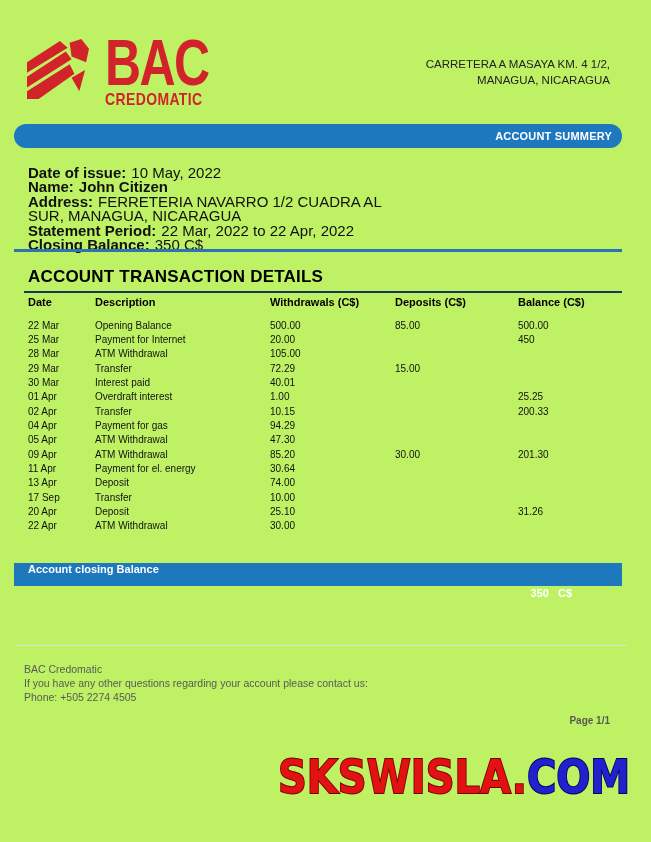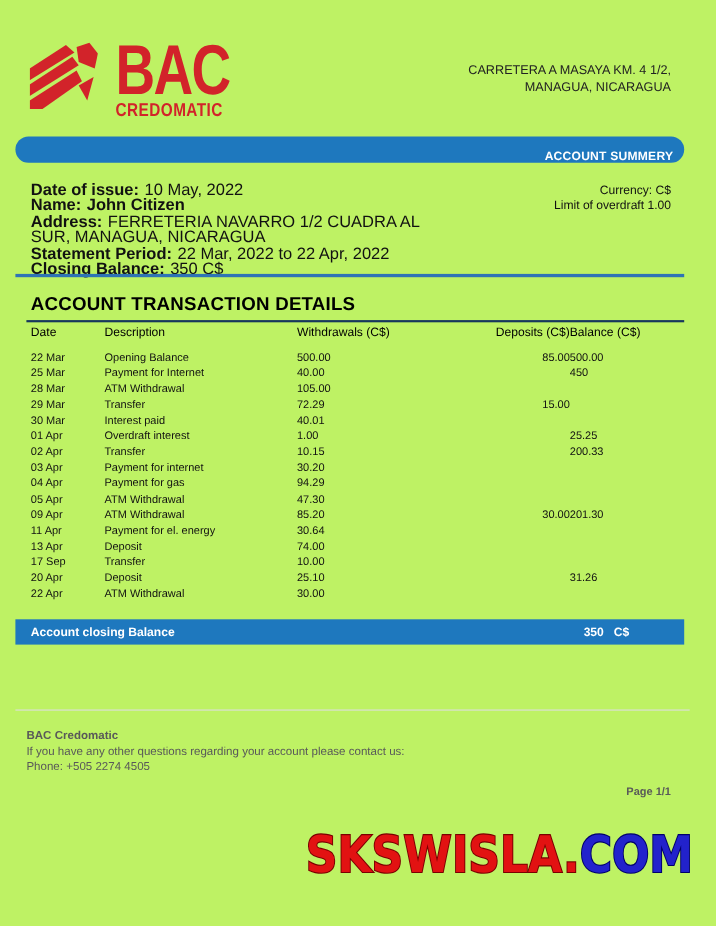--- a/index.html
+++ b/index.html
@@ -35,31 +35,31 @@
     position: absolute; top: 56px; right: 41px;
     text-align: right; font-size: 11.5px; line-height: 16px;
     color: #222;
   }
 
   
   .summary-bar {
     position: absolute; left: 14px; top: 124px; width: 608px; height: 24px;
     background: var(--bar-blue, #1E78BE);
     color: #fff; font-size: 11px; font-weight: 700;
-    display: flex; align-items: flex-end; justify-content: flex-end;
+    display: flex; align-items: center; justify-content: flex-end;
     padding-right: 10px; letter-spacing: 0.2px; border-radius: 12px;
   }
   .closing-bar {
     position: absolute; left: 14px; top: 563px; width: 608px; height: 23px;
     background: var(--bar-blue, #1E78BE);
     color: #fff; font-size: 11px; font-weight: 700;
-    display: flex; align-items: center;
+    display: flex; 
     padding-left: 14px; padding-right: 50px; gap: 48px;
   }
-  .closing-bar .amount-group { margin-left: auto; display: flex; }
+  .closing-bar .amount-group { margin-left: auto; display: flex; margin-top: 24px; }
   .closing-bar .amount-cur { margin-left: 9px; }
 
   
   .summary-left {
     position: absolute; left: 28px; top: 166px;
     font-size: 15px; line-height: 14.4px; color: #111;
   }
   .summary-right {
     position: absolute; right: 41px; top: 166px;
     font-size: 11px; line-height: 14.4px; text-align: right; color: #111;
@@ -75,40 +75,40 @@
   .tx-title {
     position: absolute; left: 28px; top: 267px;
     font-size: 17px; font-weight: 700; letter-spacing: 0.2px; color: #000;
   }
   .tx-rule {
     position: absolute; left: 24px; top: 291px; width: 598px; height: 2px;
     background: var(--rule-navy, #17375D);
   }
   .tx-header {
     position: absolute; left: 28px; top: 296px; width: 600px;
-    display: flex; font-size: 11px; font-weight: 400; color: #000;
+    display: flex; font-size: 11px; font-weight: 700; color: #000;
   }
   .tx-rows { position: absolute; left: 28px; top: 318px; width: 600px; font-size: 10px; color: #111; }
   .tx-row { display: flex; height: 14.35px; align-items: center; }
   .col-date { width: 67px; }
   .col-desc { width: 175px; }
   .col-wd   { width: 125px; }
-  .col-dep  { width: 123px; text-align: right; }
+  .col-dep  { width: 123px; }
   .col-bal  { width: 90px; }
 
   
   .footer-divider {
     position: absolute; left: 14px; top: 645px; width: 613px; height: 1px;
     background: var(--divider-gray, #DEDEDE);
   }
   .footer {
     position: absolute; left: 24px; top: 662px;
     font-size: 10.5px; line-height: 14px; color: var(--footer-gray, #595959);
   }
-  .footer .company { font-weight: 700; }
+  .footer .company { font-weight: 400; }
   .page-number {
     position: absolute; right: 41px; top: 715px;
     font-size: 10px; font-weight: 700; color: var(--footer-gray, #595959);
   }
 
   
   .watermark {
     position: absolute; left: 278px; top: 750px;
     font-size: 46px; font-weight: 700; letter-spacing: 0px;
     transform: scale(0.87, 1); transform-origin: left top;
@@ -167,24 +167,20 @@
     </div>
     <div>SUR, MANAGUA, NICARAGUA</div>
     <div>
       <span class="b">Statement Period:</span><span class="val">22 Mar, 2022 to 22 Apr, 2022</span>
     </div>
     <div>
       <span class="b">Closing Balance:</span><span class="val">350 C$</span>
     </div>
   </div>
 
-  <div class="summary-right">
-    <div>Currency: C$</div>
-    <div>Limit of overdraft 1.00</div>
-  </div>
 
   <div class="summary-rule"></div>
 
   <div class="tx-title">ACCOUNT TRANSACTION DETAILS</div>
   <div class="tx-rule"></div>
 
   <div class="tx-header">
     <span class="col-date">Date</span>
     <span class="col-desc">Description</span>
     <span class="col-wd">Withdrawals (C$)</span>
@@ -198,21 +194,21 @@
         <span class="col-date">22 Mar</span>
         <span class="col-desc">Opening Balance</span>
         <span class="col-wd">500.00</span>
         <span class="col-dep">85.00</span>
         <span class="col-bal">500.00</span>
       </div>
 
       <div class="tx-row">
         <span class="col-date">25 Mar</span>
         <span class="col-desc">Payment for Internet</span>
-        <span class="col-wd">40.00</span>
+        <span class="col-wd">20.00</span>
         <span class="col-dep"></span>
         <span class="col-bal">450</span>
       </div>
 
       <div class="tx-row">
         <span class="col-date">28 Mar</span>
         <span class="col-desc">ATM Withdrawal</span>
         <span class="col-wd">105.00</span>
         <span class="col-dep"></span>
         <span class="col-bal"></span>
@@ -243,27 +239,20 @@
       </div>
 
       <div class="tx-row">
         <span class="col-date">02 Apr</span>
         <span class="col-desc">Transfer</span>
         <span class="col-wd">10.15</span>
         <span class="col-dep"></span>
         <span class="col-bal">200.33</span>
       </div>
 
-      <div class="tx-row">
-        <span class="col-date">03 Apr</span>
-        <span class="col-desc">Payment for internet</span>
-        <span class="col-wd">30.20</span>
-        <span class="col-dep"></span>
-        <span class="col-bal"></span>
-      </div>
 
       <div class="tx-row">
         <span class="col-date">04 Apr</span>
         <span class="col-desc">Payment for gas</span>
         <span class="col-wd">94.29</span>
         <span class="col-dep"></span>
         <span class="col-bal"></span>
       </div>
 
       <div class="tx-row">

